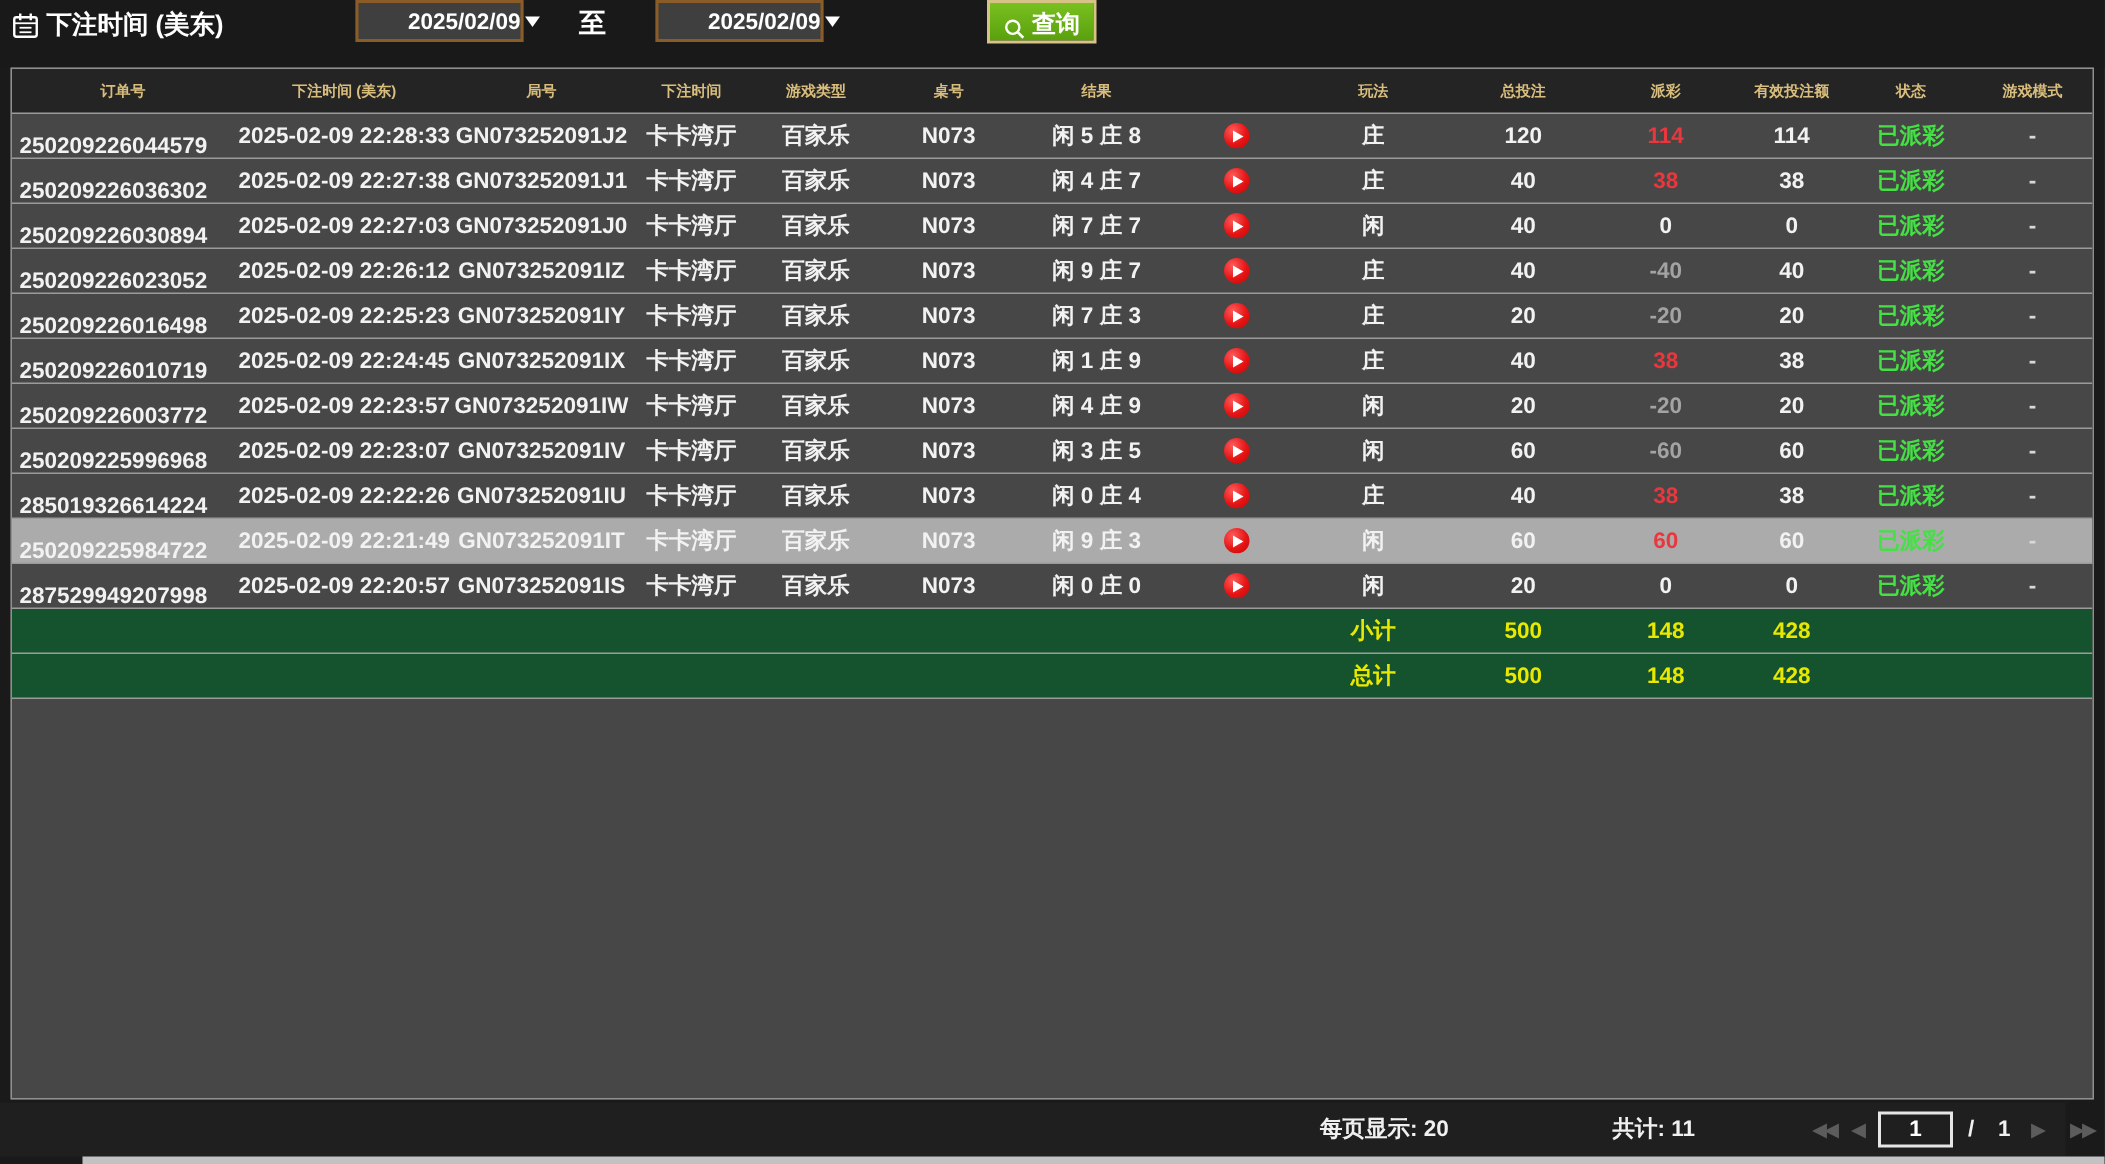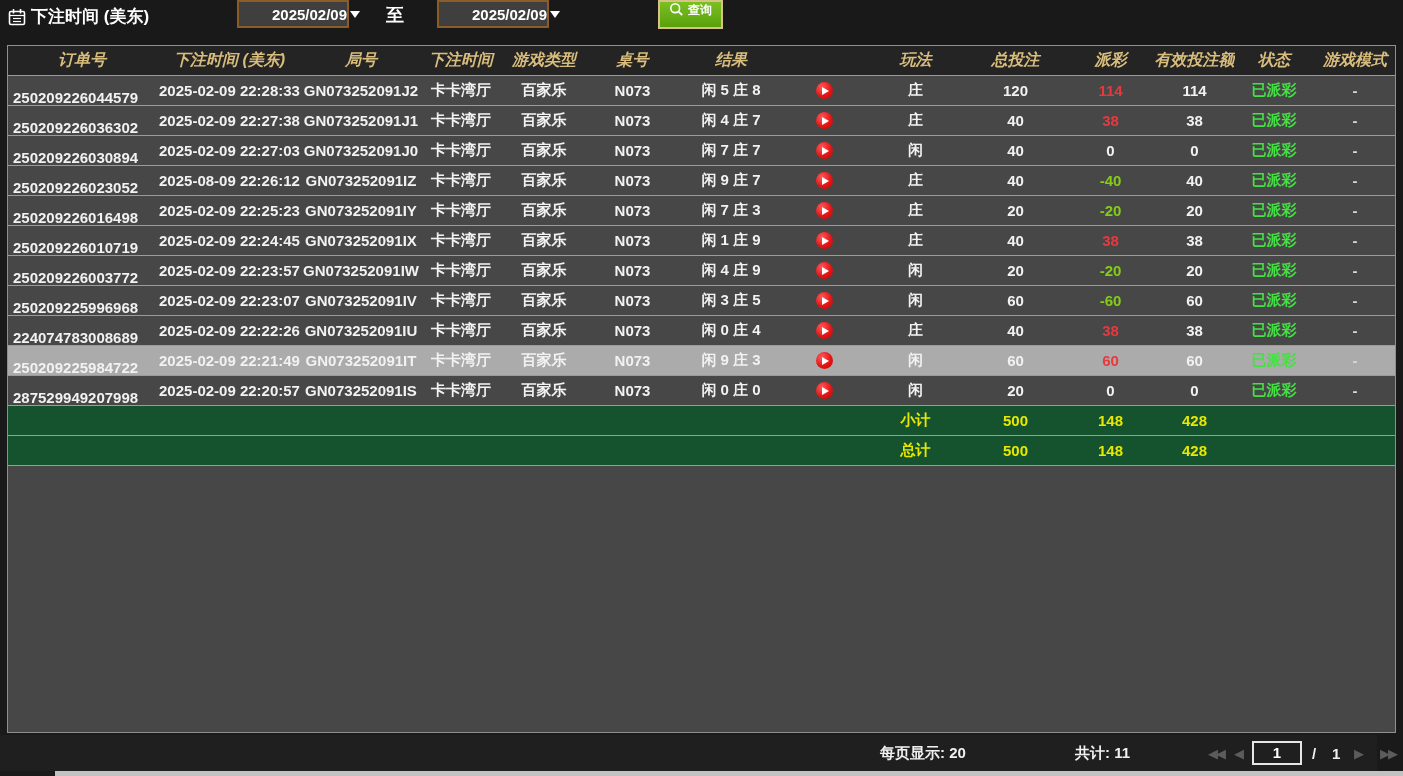--- a/index.html
+++ b/index.html
@@ -12,33 +12,33 @@
     color:#fff;font-weight:700;font-size:17px;white-space:nowrap;}
   .date-select{position:absolute;top:0;width:112px;height:28px;background:#3f3f3f;
     border:2px solid #8a5c28;display:flex;align-items:center;justify-content:center;gap:3px;
     color:#fff;font-weight:700;font-size:15px;cursor:pointer;padding-left:46px;}
   .date-select.from{left:237px;} .date-select.to{left:437px;}
   .caret-down{width:0;height:0;border-left:5px solid transparent;border-right:5px solid transparent;
     border-top:7px solid #fff;display:inline-block;}
   .to-label{position:absolute;left:386px;top:3px;color:#fff;font-weight:700;font-size:18px;}
   .query-btn{position:absolute;left:658px;top:0;height:29px;padding:0 9px;
     background:linear-gradient(#79c020 0%,#5aa00d 100%);border:2px solid #d8c386;
-    color:#fff;font-weight:700;font-size:12px;display:flex;align-items:flex-start;gap:4px;cursor:pointer;}
+    color:#fff;font-weight:700;font-size:16px;display:flex;align-items:flex-end;gap:4px;cursor:pointer;}
 
   
   .table-wrap{position:absolute;left:7px;top:45px;width:1389px;height:688px;
     background:#474747;border:1px solid #8f8f8f;overflow:hidden;}
   .grid{display:grid;grid-template-columns:148px 147px 116px 84px 82px 95px 102px 85px 97px 103px 87px 81px 78px 84px;
     align-items:center;height:30px;border-bottom:1px solid #9b9b9b;}
-  .thead{background:#242424;color:#d9bd7c;font-weight:700;font-size:16px;font-style:italic;}
+  .thead{background:#242424;color:#d9bd7c;font-weight:700;font-size:10px;}
   .cell{text-align:center;white-space:nowrap;overflow:hidden;}
   .cell.left{text-align:left;padding-left:5px;margin-top:14px;}
   .row{color:#f2f2f2;font-weight:700;font-size:15px;background:#474747;cursor:default;}
   .row.highlight{background:#ababab;}
-  .pos{color:#e8383e;} .neg{color:#84cc16;} .zero{color:#f2f2f2;}
+  .pos{color:#e8383e;} .neg{color:#a3a3a3;} .zero{color:#f2f2f2;}
   .status{color:#44e044;} .mode{color:#d8d8d8;}
   .playcell{display:flex;align-items:center;justify-content:center;}
   .play-btn{width:17px;height:17px;border-radius:50%;cursor:pointer;line-height:0;
     background:radial-gradient(circle at 35% 30%, #ff5a5a 0%, #e51414 55%, #c40808 100%);
     display:flex;align-items:center;justify-content:center;}
   .play-tri{width:0;height:0;border-top:4px solid transparent;border-bottom:4px solid transparent;
     border-left:7px solid #fff;margin-left:2px;}
   .sum-row{color:#e8e800;font-weight:700;font-size:15px;background:#14532d;}
 
   
@@ -165,21 +165,21 @@
     </div>
     <div class="cell">闲</div>
     <div class="cell">40</div>
     <div class="cell zero">0</div>
     <div class="cell">0</div>
     <div class="cell status">已派彩</div>
     <div class="cell mode">-</div>
   </div>
       <div class="grid row">
     <div class="cell left">250209226023052</div>
-    <div class="cell">2025-08-09 22:26:12</div>
+    <div class="cell">2025-02-09 22:26:12</div>
     <div class="cell">GN073252091IZ</div>
     <div class="cell">卡卡湾厅</div>
     <div class="cell">百家乐</div>
     <div class="cell">N073</div>
     <div class="cell">闲 9 庄 7</div>
     <div class="cell playcell">
       <span class="play-btn">
             <span class="play-tri"></span>
           </span>
     </div>
@@ -264,21 +264,21 @@
           </span>
     </div>
     <div class="cell">闲</div>
     <div class="cell">60</div>
     <div class="cell neg">-60</div>
     <div class="cell">60</div>
     <div class="cell status">已派彩</div>
     <div class="cell mode">-</div>
   </div>
       <div class="grid row">
-    <div class="cell left">224074783008689</div>
+    <div class="cell left">285019326614224</div>
     <div class="cell">2025-02-09 22:22:26</div>
     <div class="cell">GN073252091IU</div>
     <div class="cell">卡卡湾厅</div>
     <div class="cell">百家乐</div>
     <div class="cell">N073</div>
     <div class="cell">闲 0 庄 4</div>
     <div class="cell playcell">
       <span class="play-btn">
             <span class="play-tri"></span>
           </span>

